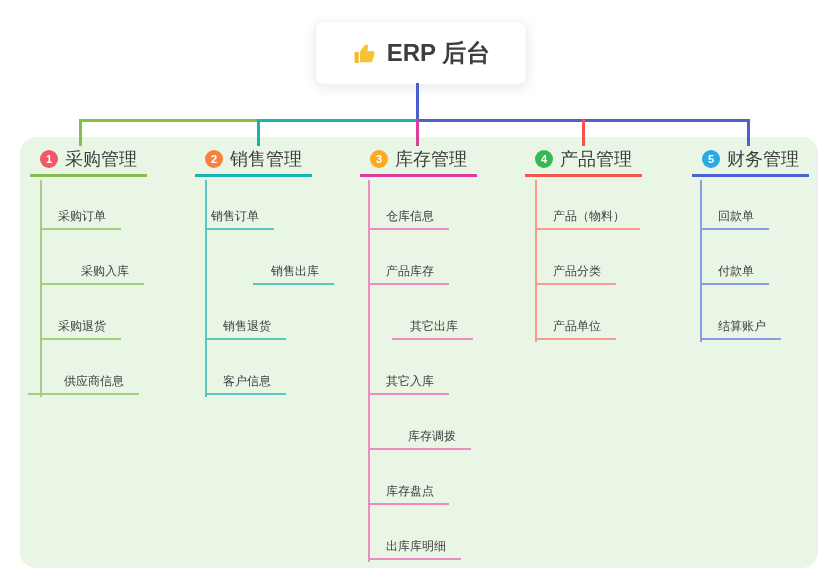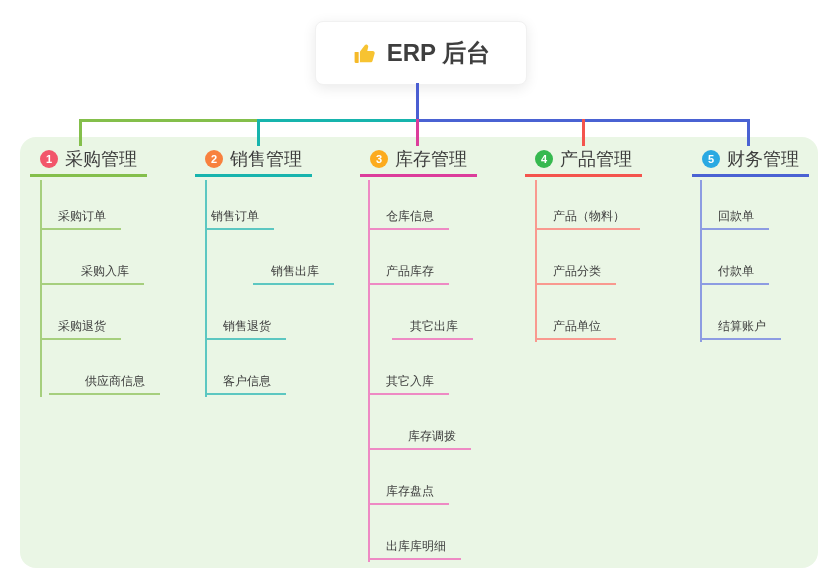--- a/index.html
+++ b/index.html
@@ -57,21 +57,21 @@
       <span>采购管理</span>
     </div>
     <div class="vline" style="left: 40px; top: 180px; height: 217px; background: rgb(166, 207, 125);"></div>
 
   <div class="child" style="left: 40px; top: 204px; border-bottom-color: rgb(166, 207, 125);">采购订单</div>
 
   <div class="child" style="left: 40px; top: 259px; border-bottom-color: rgb(166, 207, 125); padding-left: 41px;">采购入库</div>
 
   <div class="child" style="left: 40px; top: 314px; border-bottom-color: rgb(166, 207, 125);">采购退货</div>
 
-  <div class="child" style="left: 49px; top: 369px; border-bottom-color: rgb(166, 207, 125); padding-left: 36px;">供应商信息</div>
+  <div class="child" style="left: 28px; top: 369px; border-bottom-color: rgb(166, 207, 125); padding-left: 36px;">供应商信息</div>
 </div>
 
   <div class="branch">
     <div class="branch-header" style="left: 195px; border-bottom-color: rgb(23, 180, 173);">
       <span class="badge" style="background: rgb(248, 129, 62);">2</span>
       <span>销售管理</span>
     </div>
     <div class="vline" style="left: 205px; top: 180px; height: 217px; background: rgb(92, 199, 193);"></div>
 
   <div class="child" style="left: 205px; top: 204px; border-bottom-color: rgb(92, 199, 193); padding-left: 6px;">销售订单</div>

